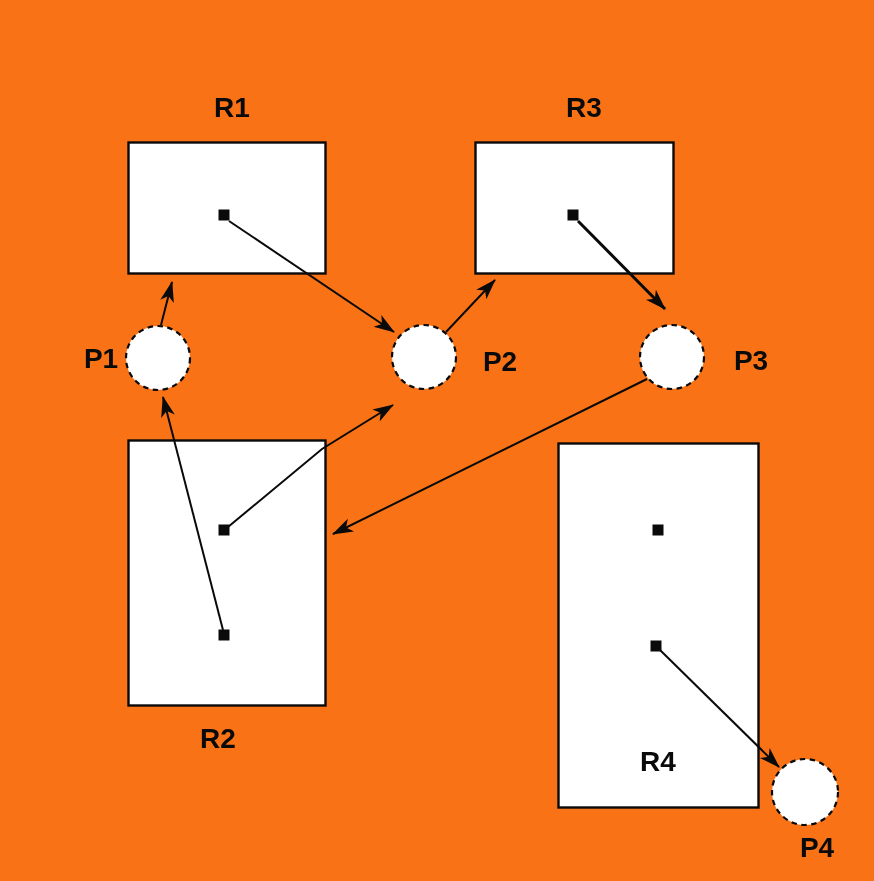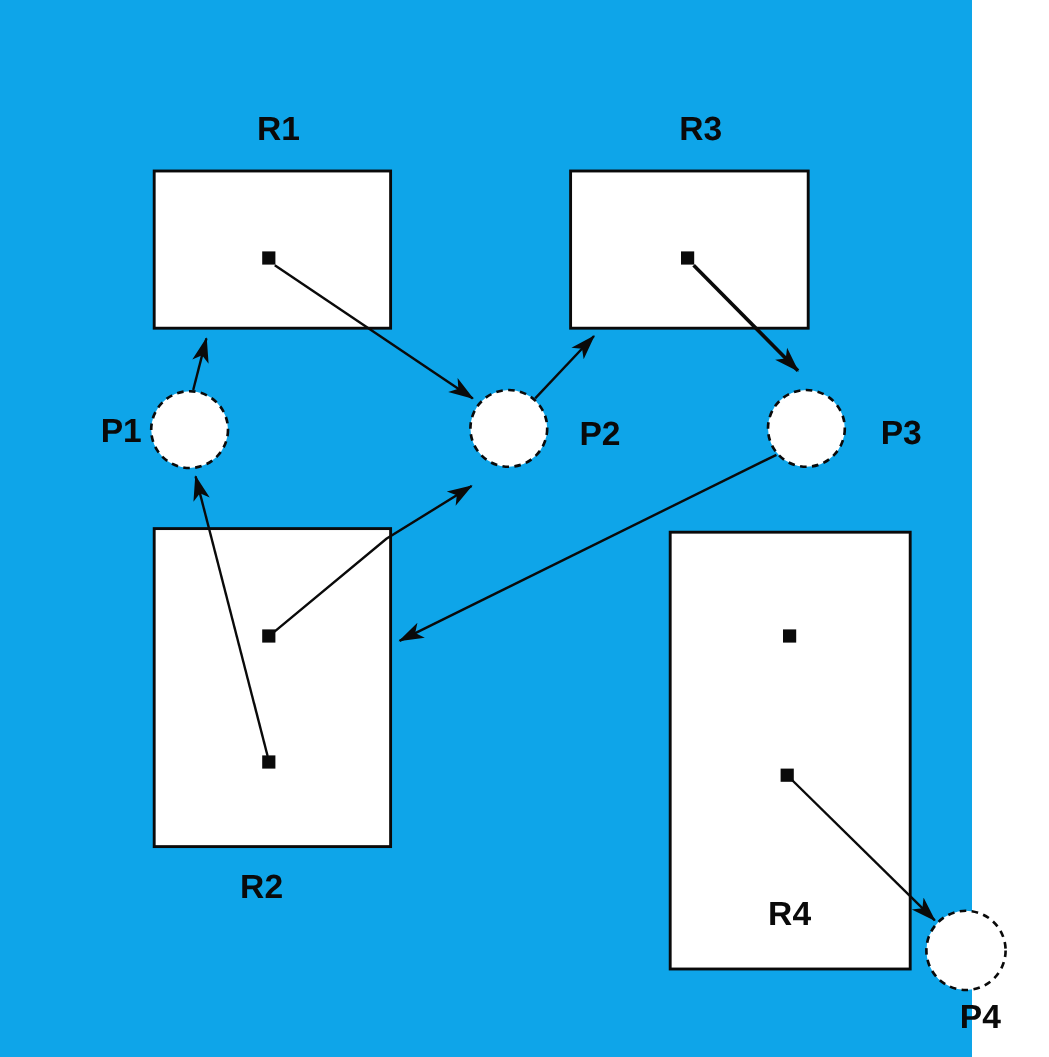--- a/index.html
+++ b/index.html
@@ -2,23 +2,23 @@
 <html><head>
 <meta charset="utf-8">
 <style>
   html, body {
     margin: 0;
     padding: 0;
     background: #ffffff;
   }
   .canvas {
     position: relative;
-    width: 810px;
+    width: 874px;
     height: 881px;
-    background: #0ea5e9;
+    background: #f97316;
     font-family: "Liberation Sans", sans-serif;
   }
   svg text {
     font-family: "Liberation Sans", sans-serif;
     font-size: 28px;
     font-weight: 700;
     fill: #0a0a0a;
   }
   .res-box {
     fill: #ffffff;

